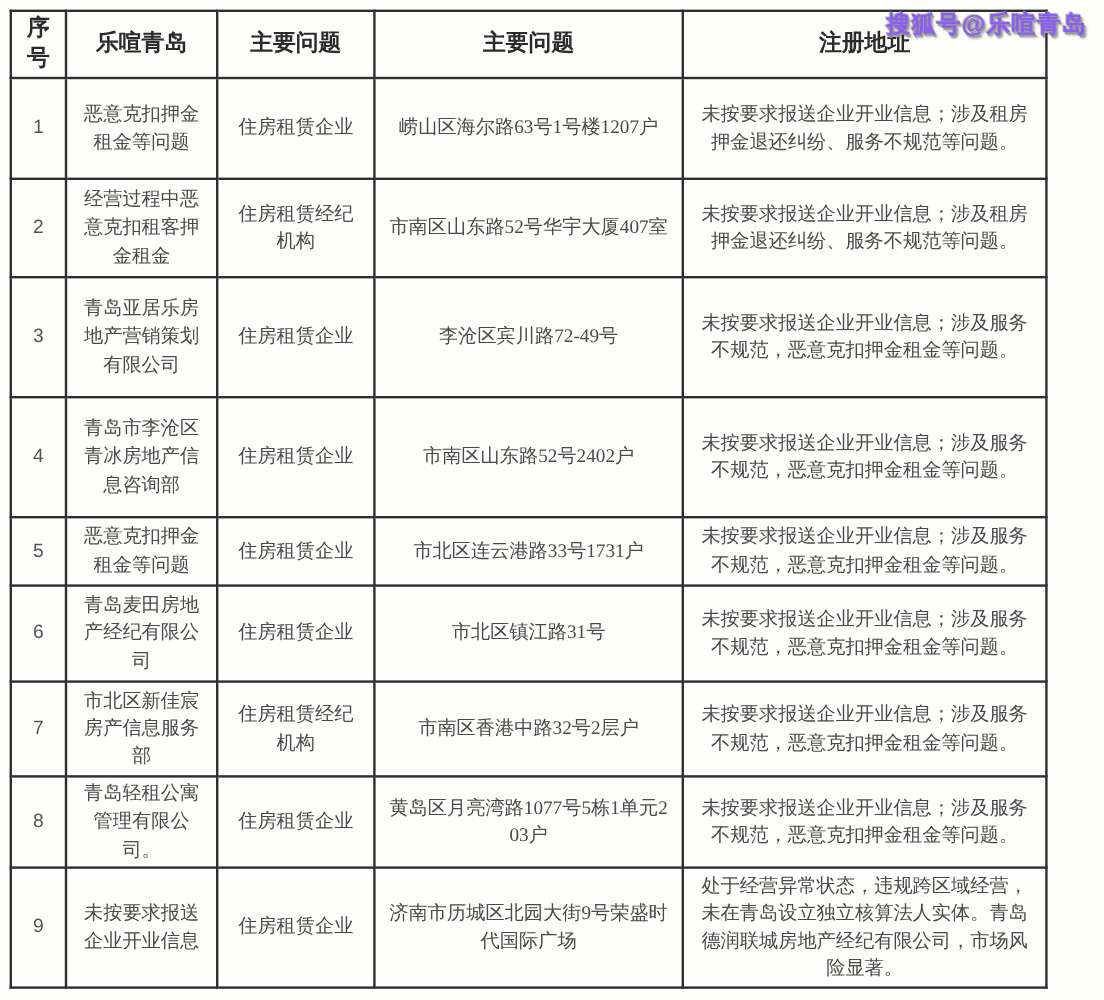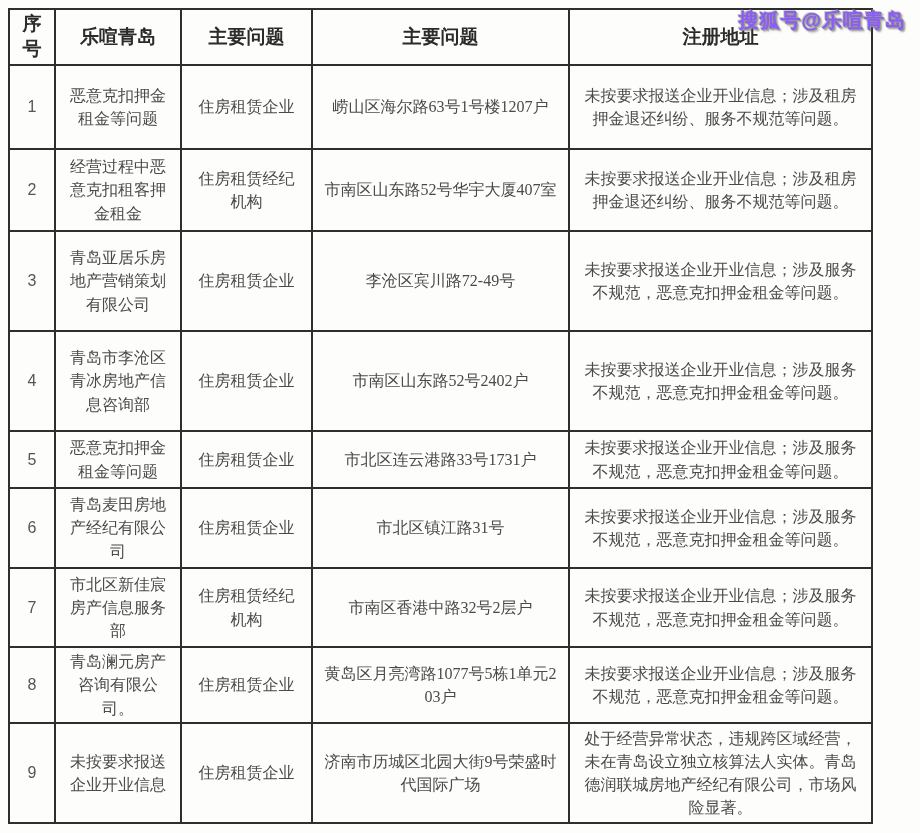--- a/index.html
+++ b/index.html
@@ -140,21 +140,21 @@
         </tr>
         <tr>
           <td>7</td>
           <td>市北区新佳宸房产信息服务部</td>
           <td>住房租赁经纪机构</td>
           <td>市南区香港中路32号2层户</td>
           <td>未按要求报送企业开业信息；涉及服务不规范，恶意克扣押金租金等问题。</td>
         </tr>
         <tr>
           <td>8</td>
-          <td>青岛澜元房产咨询有限公司。</td>
+          <td>青岛轻租公寓管理有限公司。</td>
           <td>住房租赁企业</td>
           <td>黄岛区月亮湾路1077号5栋1单元203户</td>
           <td>未按要求报送企业开业信息；涉及服务不规范，恶意克扣押金租金等问题。</td>
         </tr>
         <tr>
           <td>9</td>
           <td>未按要求报送企业开业信息</td>
           <td>住房租赁企业</td>
           <td>济南市历城区北园大街9号荣盛时代国际广场</td>
           <td>处于经营异常状态，违规跨区域经营，未在青岛设立独立核算法人实体。青岛德润联城房地产经纪有限公司，市场风险显著。</td>

